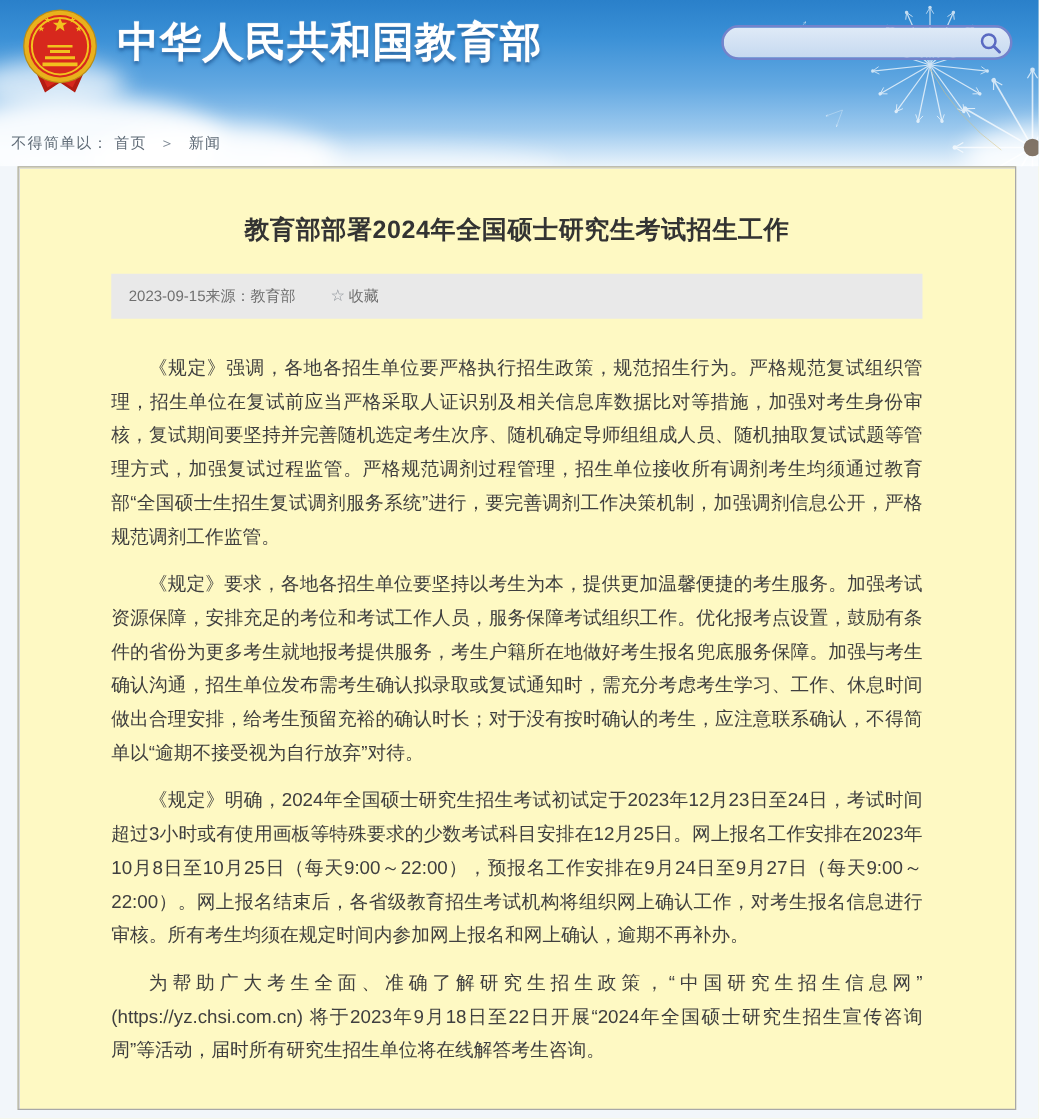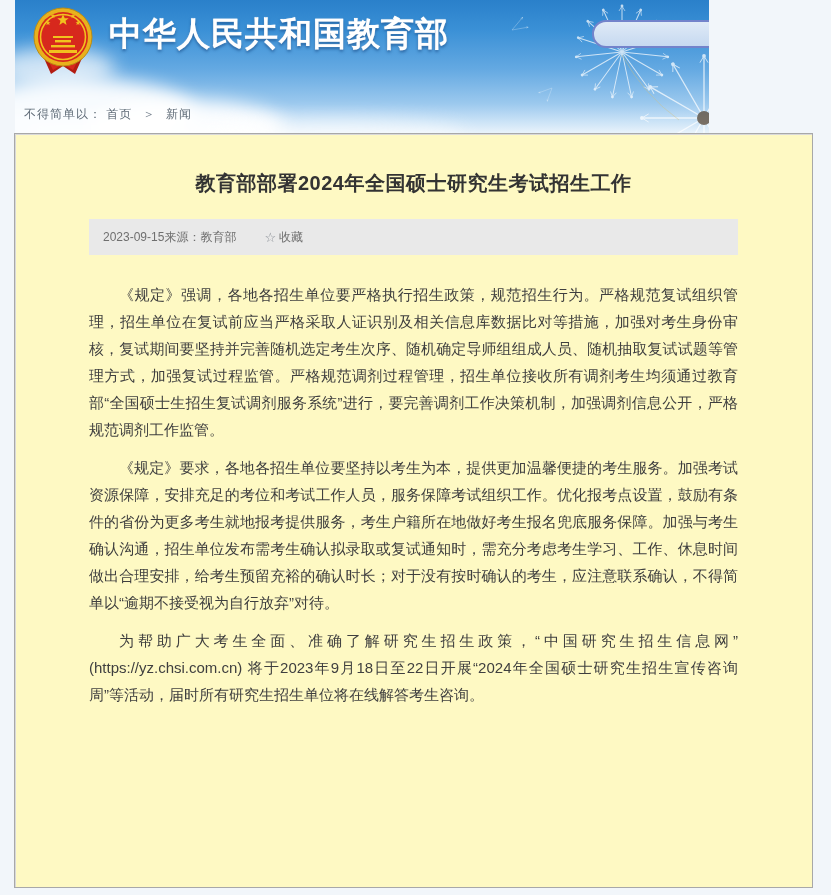--- a/index.html
+++ b/index.html
@@ -6,21 +6,21 @@
   html,body { width: 831px; height: 895px; }
   body {
     position: relative;
     font-family: "Liberation Sans", "DejaVu Sans", sans-serif;
     background: #f2f6fa;
     overflow: hidden;
   }
 
   
   .sky {
-    position: absolute; top:0; left:15px; width:694px; height:133px;
+    position: absolute; top:0; left:0; width:831px; height:133px;
     background: linear-gradient(180deg,#2a80ca 0%, #3a90d6 22%, #64a9e2 52%, #9cc9ee 78%, #cde4f7 92%, #e9f3fb 100%);
     overflow: hidden;
   }
   .cloud { position:absolute; background:rgba(255,255,255,.92); border-radius:50%; filter: blur(9px); }
   .cloud.c1 { left:-50px; top:78px;  width:230px; height:70px; }
   .cloud.c2 { left:70px;  top:100px; width:200px; height:55px; }
   .cloud.c3 { left:-20px; top:48px;  width:120px; height:40px; opacity:.75; }
   .cloud.c4 { left:770px; top:100px; width:140px; height:50px; opacity:.9; }
   .cloud.c5 { left:190px; top:118px; width:260px; height:36px; opacity:.55; }
 
@@ -200,15 +200,16 @@
     <span class="meta-source"><span>来源：</span><span>教育部</span></span>
     <a class="meta-collect">
         <span class="star-icon">☆</span>
         <span>收藏</span>
       </a>
   </div>
 
   <div class="article-body">
     <p>《规定》强调，各地各招生单位要严格执行招生政策，规范招生行为。严格规范复试组织管理，招生单位在复试前应当严格采取人证识别及相关信息库数据比对等措施，加强对考生身份审核，复试期间要坚持并完善随机选定考生次序、随机确定导师组组成人员、随机抽取复试试题等管理方式，加强复试过程监管。严格规范调剂过程管理，招生单位接收所有调剂考生均须通过教育部“全国硕士生招生复试调剂服务系统”进行，要完善调剂工作决策机制，加强调剂信息公开，严格规范调剂工作监管。</p>
     <p>《规定》要求，各地各招生单位要坚持以考生为本，提供更加温馨便捷的考生服务。加强考试资源保障，安排充足的考位和考试工作人员，服务保障考试组织工作。优化报考点设置，鼓励有条件的省份为更多考生就地报考提供服务，考生户籍所在地做好考生报名兜底服务保障。加强与考生确认沟通，招生单位发布需考生确认拟录取或复试通知时，需充分考虑考生学习、工作、休息时间做出合理安排，给考生预留充裕的确认时长；对于没有按时确认的考生，应注意联系确认，不得简单以“逾期不接受视为自行放弃”对待。</p>
+    <p>《规定》明确，2024年全国硕士研究生招生考试初试定于2023年12月23日至24日，考试时间超过3小时或有使用画板等特殊要求的少数考试科目安排在12月25日。网上报名工作安排在2023年10月8日至10月25日（每天9:00～22:00），预报名工作安排在9月24日至9月27日（每天9:00～22:00）。网上报名结束后，各省级教育招生考试机构将组织网上确认工作，对考生报名信息进行审核。所有考生均须在规定时间内参加网上报名和网上确认，逾期不再补办。</p>
     <p>为帮助广大考生全面、准确了解研究生招生政策，“中国研究生招生信息网” (https://yz.chsi.com.cn) 将于2023年9月18日至22日开展“2024年全国硕士研究生招生宣传咨询周”等活动，届时所有研究生招生单位将在线解答考生咨询。</p>
   </div>
 </main>
 
 </body></html>

